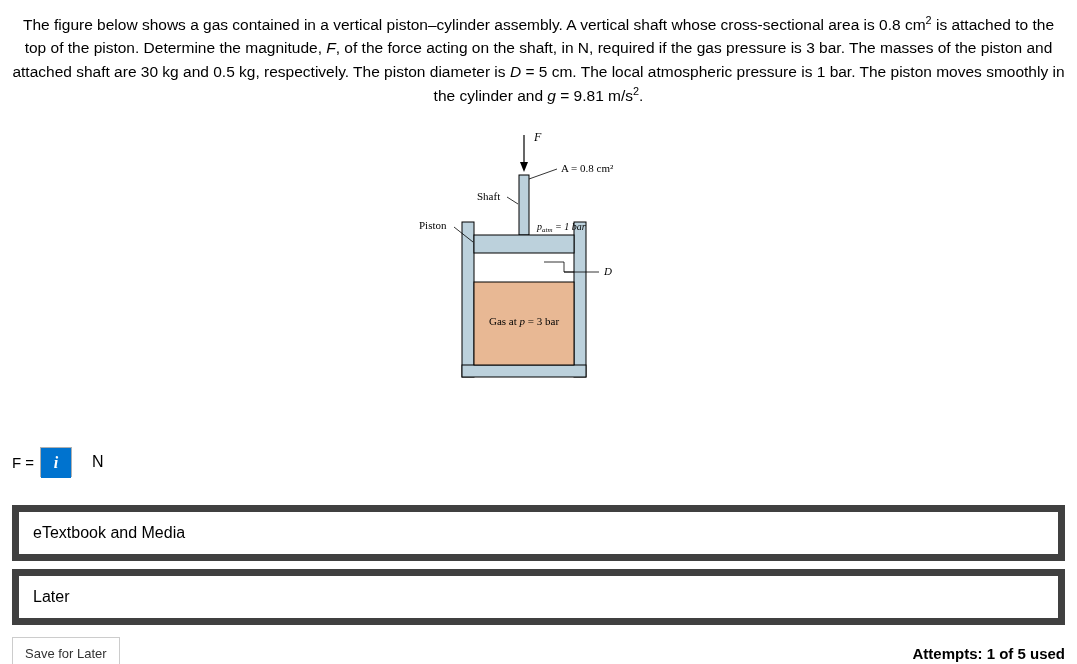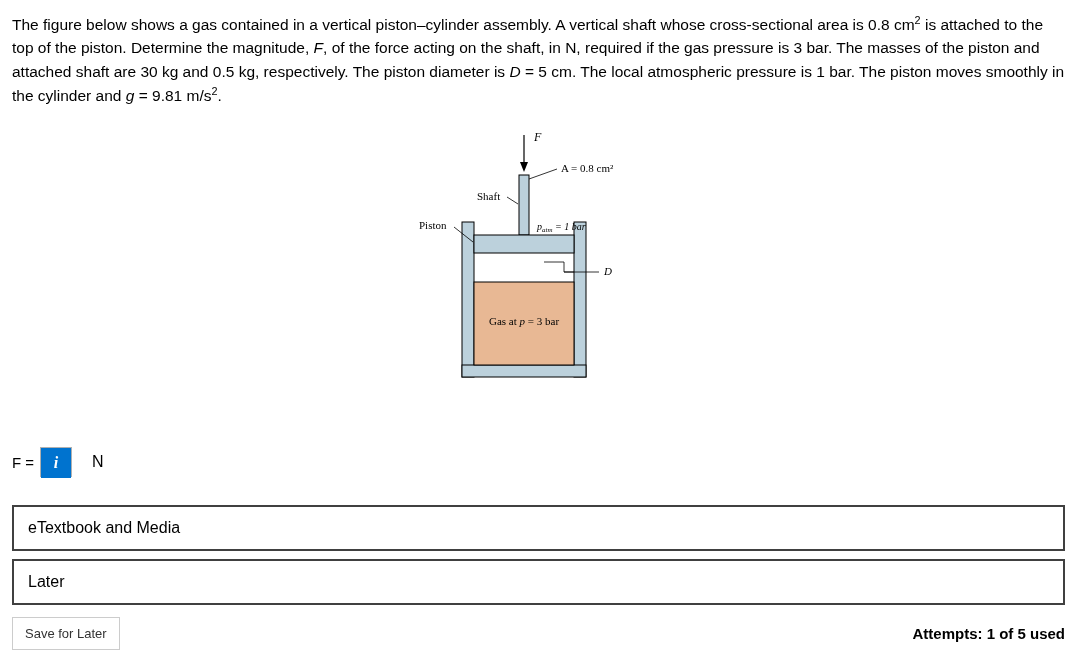--- a/index.html
+++ b/index.html
@@ -12,20 +12,21 @@
       background: #ffffff;
       padding: 12px;
       font-size: 15px;
       color: #000;
       width: 1077px;
     }
     .problem-statement {
       line-height: 1.5;
       margin-bottom: 20px;
       font-size: 15.5px;
+      text-align: center;
     }
     .diagram-container {
       display: flex;
       justify-content: center;
       margin: 15px 0 60px 0;
     }
     .diagram {
       position: relative;
       width: 280px;
       height: 260px;
@@ -65,21 +66,21 @@
       width: 160px;
       padding: 0 8px;
       font-size: 14px;
       outline: none;
     }
     .unit-label {
       margin-left: 14px;
       font-size: 16px;
     }
     .expandable-row {
-      border: 2px solid #404040;
+      border: 7px solid #404040;
       padding: 12px 14px;
       margin-bottom: 8px;
       font-size: 16px;
       background: #fff;
       cursor: pointer;
     }
     .footer-row {
       display: flex;
       align-items: center;
       margin-top: 12px;

